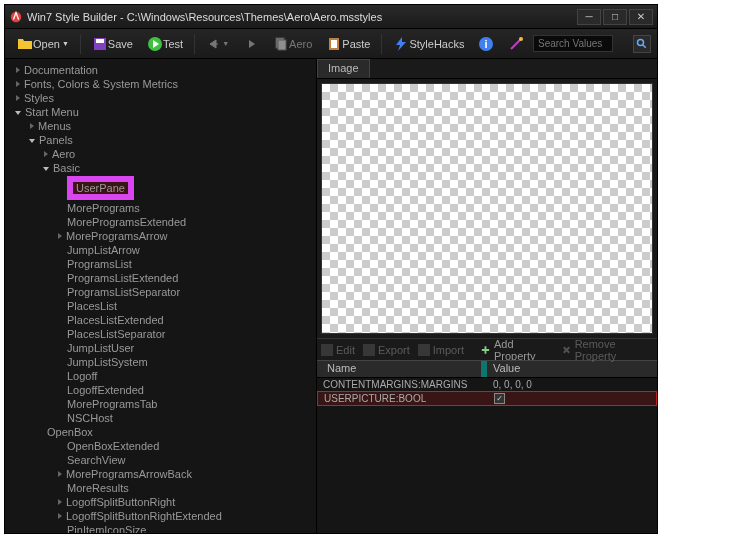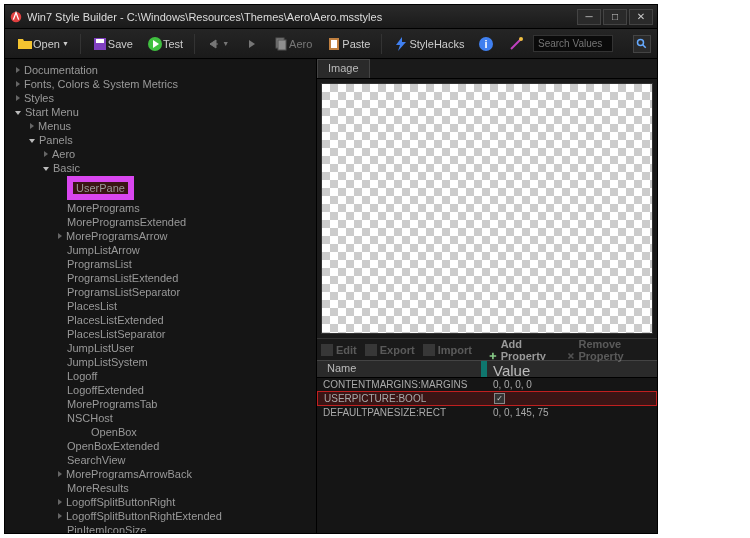--- a/index.html
+++ b/index.html
@@ -24,25 +24,25 @@
 .tree-arrow-right { border-left: 4px solid #666; border-top: 3px solid transparent; border-bottom: 3px solid transparent; margin-left: 3px; margin-right: 4px; }
 .tree-arrow-down { border-top: 4px solid #bbb; border-left: 3px solid transparent; border-right: 3px solid transparent; margin-left: 2px; margin-right: 4px; margin-top: 2px; }
 .tree-noarrow { width: 10px; margin-right: 2px; }
 .tree-selected { background: #3a1515; border: 6px solid #d946ef; padding: 0px 3px; }
 .right-panel { flex: 1; display: flex; flex-direction: column; background: #1a1a1a; }
 .image-tab { height: 20px; display: flex; border-bottom: 1px solid #000; }
 .tab { background: #2a2a2a; color: #bbb; font-size: 11px; padding: 2px 10px; border: 1px solid #444; border-bottom: none; }
 .image-view { flex: 1; background: #1a1a1a; padding: 4px; }
 .checker { width: 100%; height: 100%; background-color: #fff; background-image: linear-gradient(45deg, #ccc 25%, transparent 25%), linear-gradient(-45deg, #ccc 25%, transparent 25%), linear-gradient(45deg, transparent 75%, #ccc 75%), linear-gradient(-45deg, transparent 75%, #ccc 75%); background-size: 16px 16px; background-position: 0 0, 0 8px, 8px -8px, -8px 0px; border: 1px solid #333; }
 .prop-toolbar { height: 22px; background: #1a1a1a; display: flex; align-items: center; padding: 0 4px; gap: 8px; border-top: 1px solid #333; }
-.prop-btn { display: flex; align-items: flex-end; gap: 3px; color: #999; font-size: 11px; cursor: pointer; font-weight: bold; }
+.prop-btn { display: flex; align-items: center; gap: 3px; color: #999; font-size: 11px; cursor: pointer; }
 .prop-btn.disabled { opacity: 0.5; }
 .prop-header { height: 18px; background: #2a2a2a; display: flex; border-top: 1px solid #444; border-bottom: 1px solid #000; }
 .prop-col-name { width: 170px; color: #bbb; font-size: 11px; padding: 1px 10px; border-right: 6px solid #0f766e; }
-.prop-col-value { flex: 1; color: #bbb; font-size: 15px; padding: 1px 6px; }
+.prop-col-value { flex: 1; color: #bbb; font-size: 11px; padding: 1px 6px; }
 .prop-grid { flex: 0 0 155px; background: #151515; overflow-y: auto; }
 .prop-row { display: flex; color: #aaa; font-size: 10px; padding: 1px 0; }
 .prop-row.highlighted { border: 1px solid #c02020; background: #3a1515; }
 .prop-name { width: 170px; padding: 0 6px; }
 .prop-value { flex: 1; padding: 0 6px; display: flex; align-items: center; }
 .checkbox { width: 11px; height: 11px; border: 1px solid #888; background: #333; display: flex; align-items: center; justify-content: center; color: #ccc; font-size: 8px; line-height: 1; }
 .small-icon { width: 12px; height: 12px; }
 ::-webkit-scrollbar { width: 14px; }
 ::-webkit-scrollbar-track { background: #1a1a1a; }
 ::-webkit-scrollbar-thumb { background: #333; border: 1px solid #444; }
@@ -238,21 +238,21 @@
           <span>LogoffExtended</span>
         </div>
         <div class="tree-item" style="padding-left: 50px;">
           <div class="tree-noarrow"></div>
           <span>MoreProgramsTab</span>
         </div>
         <div class="tree-item" style="padding-left: 50px;">
           <div class="tree-noarrow"></div>
           <span>NSCHost</span>
         </div>
-        <div class="tree-item" style="padding-left: 74px; text-align: center;">
+        <div class="tree-item" style="padding-left: 30px; text-align: center;">
           <div class="tree-noarrow"></div>
           <span>OpenBox</span>
         </div>
         <div class="tree-item" style="padding-left: 50px;">
           <div class="tree-noarrow"></div>
           <span>OpenBoxExtended</span>
         </div>
         <div class="tree-item" style="padding-left: 50px;">
           <div class="tree-noarrow"></div>
           <span>SearchView</span>
@@ -332,22 +332,16 @@
             <div class="prop-value">
               <span>0, 0, 0, 0</span>
             </div>
           </div>
           <div class="prop-row highlighted">
             <div class="prop-name">USERPICTURE:BOOL</div>
             <div class="prop-value">
               <div class="checkbox">✓</div>
             </div>
           </div>
-          <div class="prop-row">
-            <div class="prop-name">DEFAULTPANESIZE:RECT</div>
-            <div class="prop-value">
-              <span>0, 0, 145, 75</span>
-            </div>
-          </div>
         </div>
     </div>
   </div>
 </div>
 
 </body></html>

